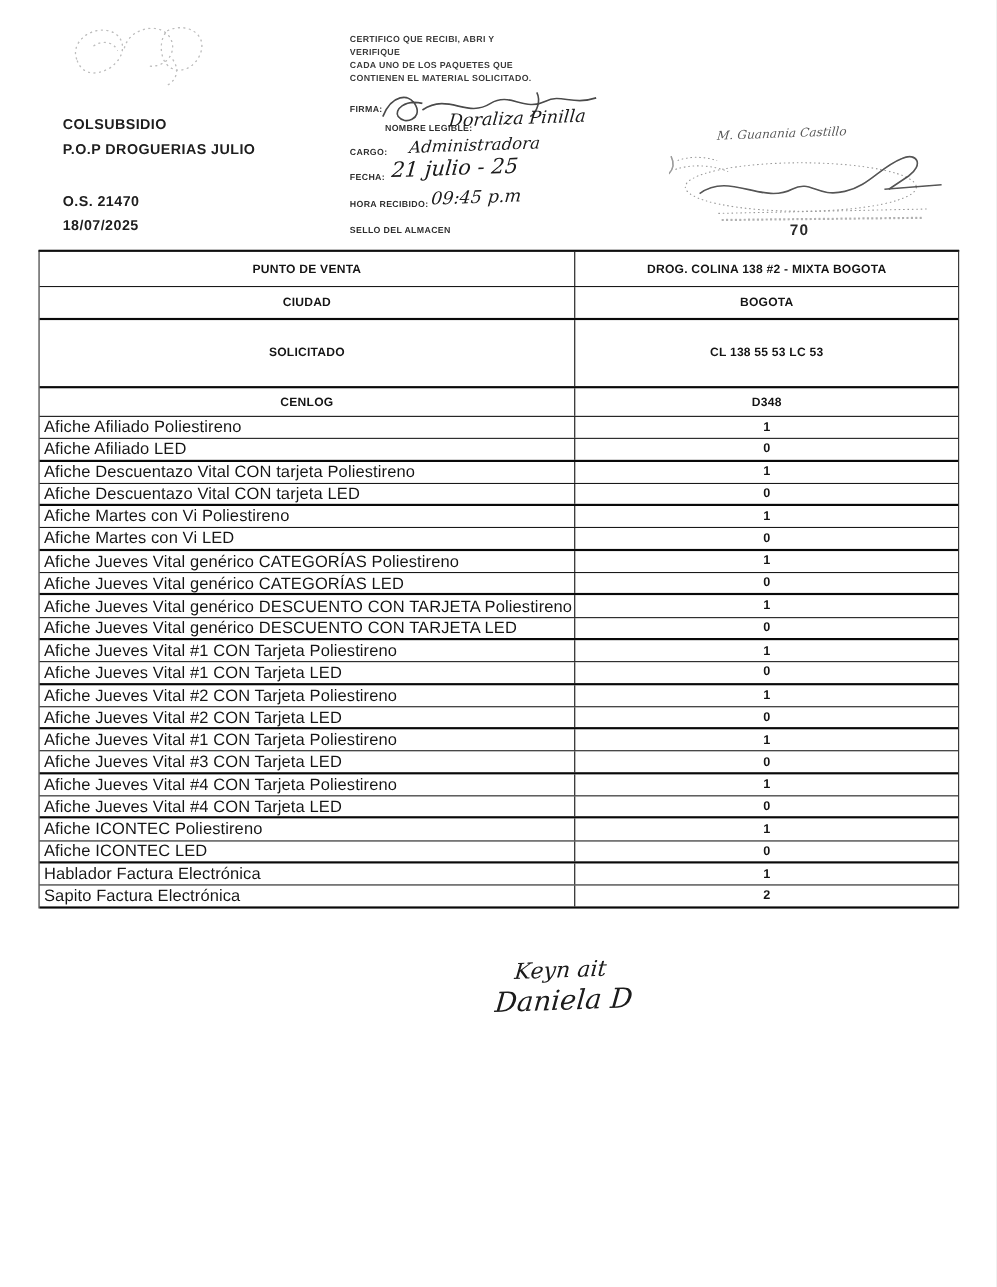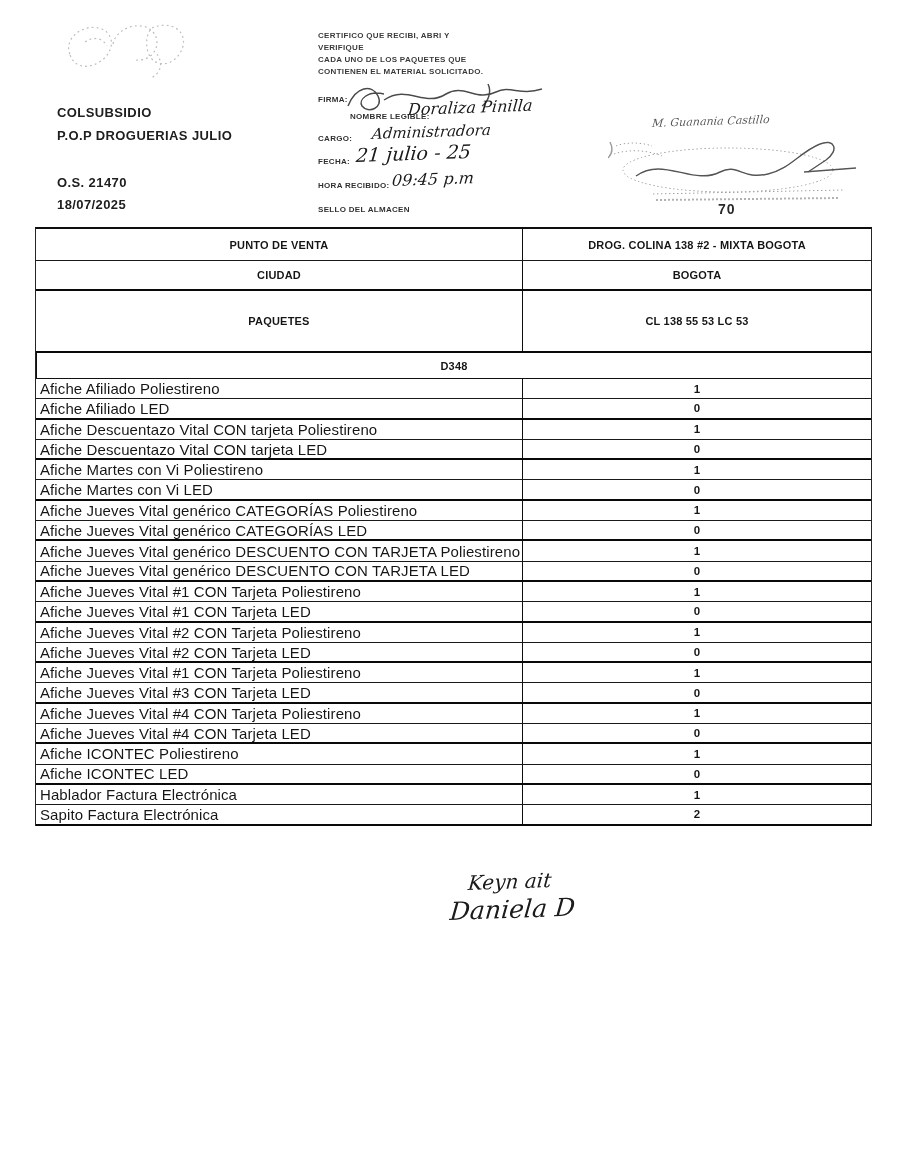--- a/index.html
+++ b/index.html
@@ -115,24 +115,25 @@
 
     <div class="trow h32 bb-thin">
       <div class="cell left center info-label">PUNTO DE VENTA</div>
       <div class="cell right info-value">DROG. COLINA 138 #2 - MIXTA BOGOTA</div>
     </div>
     <div class="trow h30 bb-thick">
       <div class="cell left center info-label">CIUDAD</div>
       <div class="cell right info-value">BOGOTA</div>
     </div>
     <div class="trow h62 bb-thick">
-      <div class="cell left center info-label">PAQUETES</div>
+      <div class="cell left center info-label">SOLICITADO</div>
       <div class="cell right info-value">CL 138 55 53 LC 53</div>
     </div>
     <div class="trow h26 bb-mid">
+      <div class="cell left center info-label">CENLOG</div>
       <div class="cell right info-value">D348</div>
     </div>
 
     <div>
         <div class="trow item-row bb-thin">
           <div class="cell left item-name">Afiche Afiliado Poliestireno</div>
           <div class="cell right item-qty">1</div>
         </div>
         <div class="trow item-row bb-thick">
           <div class="cell left item-name">Afiche Afiliado LED</div>

